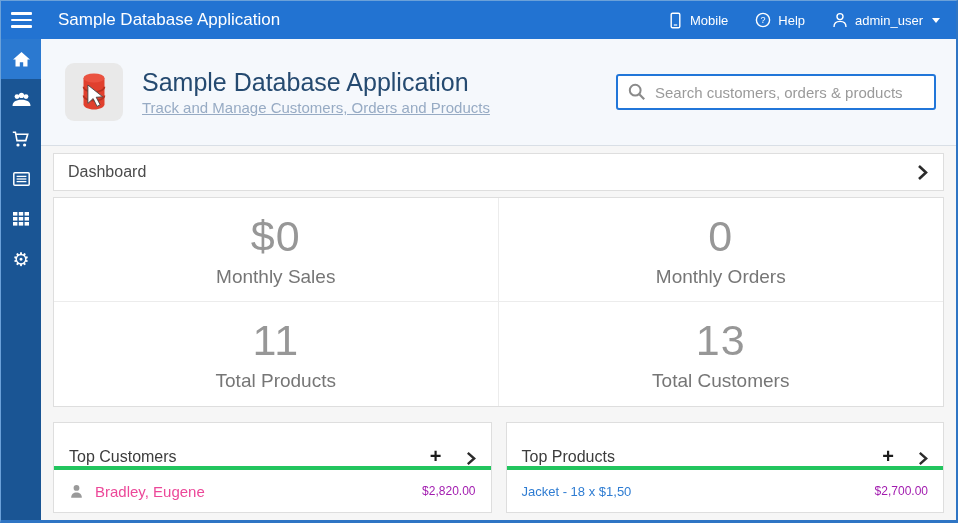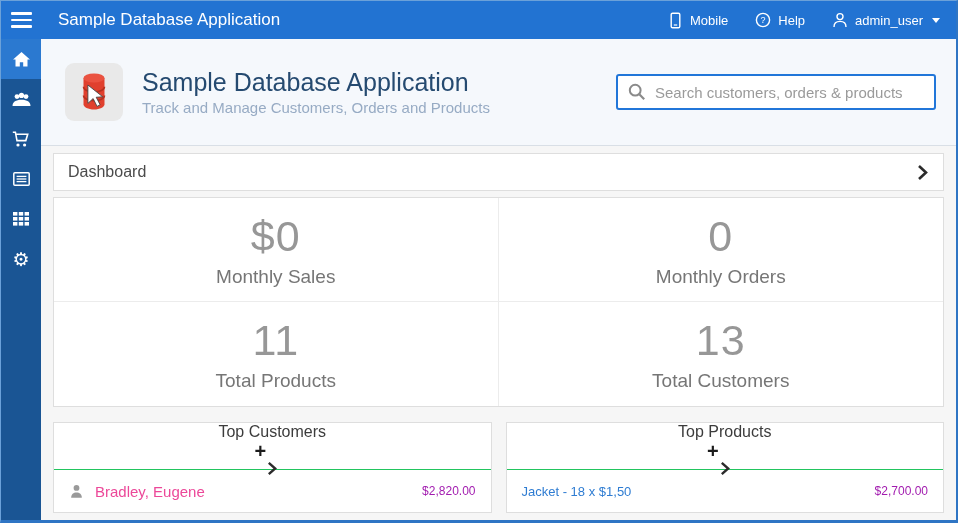--- a/index.html
+++ b/index.html
@@ -22,42 +22,42 @@
   .sidebar { width:40px; flex-shrink:0; background:#1a5594; }
   .sidebar-item { width:40px; height:40px; display:flex; align-items:center; justify-content:center; cursor:pointer; }
   .sidebar-item.active { background:#2b79d0; }
   .gear-glyph { font-family:"DejaVu Sans", sans-serif; font-size:19px; color:#fff; line-height:1; }
   .main { flex:1; display:flex; flex-direction:column; overflow:hidden; }
   
   .app-header { height:107px; flex-shrink:0; background:#f5f8fc; border-bottom:1px solid #d9dfe6; display:flex; align-items:center; padding:0 20px 0 24px; }
   .logo-box { width:58px; height:58px; border-radius:9px; background:#e9e9e9; display:flex; align-items:center; justify-content:center; flex-shrink:0; }
   .header-titles { margin-left:19px; flex:1; min-width:0; }
   .header-title { font-size:25px; color:#254a70; }
-  .header-subtitle { font-size:15px; color:#97abc4; margin-top:2px; }
+  .header-subtitle { font-size:15px; color:#97abc4; margin-top:2px;text-decoration:underline; }
   .search-box { width:320px; height:36px; border:2px solid #2176d9; border-radius:3px; background:#fff; display:flex; align-items:center; padding:0 10px; flex-shrink:0; }
   .search-box input { border:none; outline:none; flex:1; font-size:15px; color:#444; margin-left:9px; background:transparent; font-family:"Liberation Sans",sans-serif; }
   .search-box input::placeholder { color:#9a9a9a; }
   
   .content { flex:1; padding:7px 12px 0 12px; overflow:hidden; }
   .panel { background:#fff; border:1px solid #dedede; }
   .dashboard-panel { height:38px; display:flex; align-items:center; justify-content:space-between; padding:0 15px 0 14px; margin-bottom:6px; }
   .dashboard-title { font-size:16px; color:#4b4b4b; }
   .chev-btn { cursor:pointer; display:flex; align-items:center; }
   
   .stats-panel { margin-bottom:15px; }
   .stats-grid { display:grid; grid-template-columns:1fr 1fr; }
   .stat-cell { height:104px; display:flex; flex-direction:column; align-items:center; justify-content:center; }
   .stat-cell.br { border-right:1px solid #ececec; }
   .stat-cell.bb { border-bottom:1px solid #ececec; }
   .stat-value { font-size:43px; font-weight:300; color:#979797; letter-spacing:1px; }
   .stat-label { font-size:19px; color:#767676; margin-top:5px; }
   
   .bottom-row { display:flex; gap:14px; }
   .list-panel { flex:1; min-width:0; }
-  .list-panel-header { height:47px; display:flex; align-items:center; padding:0 15px; border-bottom:1px solid #22c55e;flex-direction:column; }
+  .list-panel-header { height:47px; display:flex; align-items:flex-end; padding:0 15px; border-bottom:4px solid #22c55e; }
   .list-panel-title { flex:1; font-size:16px; color:#3c3c3c; }
   .plus-btn { font-size:20px; font-weight:700; color:#1c1c1c; margin-right:24px; cursor:pointer; line-height:1; }
   .list-row { height:42px; display:flex; align-items:center; padding:0 15px; }
   .row-name { flex:1; font-size:15px; color:#ec4899; margin-left:0; }
   .row-name.with-icon { margin-left:11px; }
   .row-link { font-size:13px; color:#2e7cd2; cursor:pointer; }
   .row-amount { font-size:12px; color:#a21caf; }
   svg { display:block; }
 </style>
 </head>

